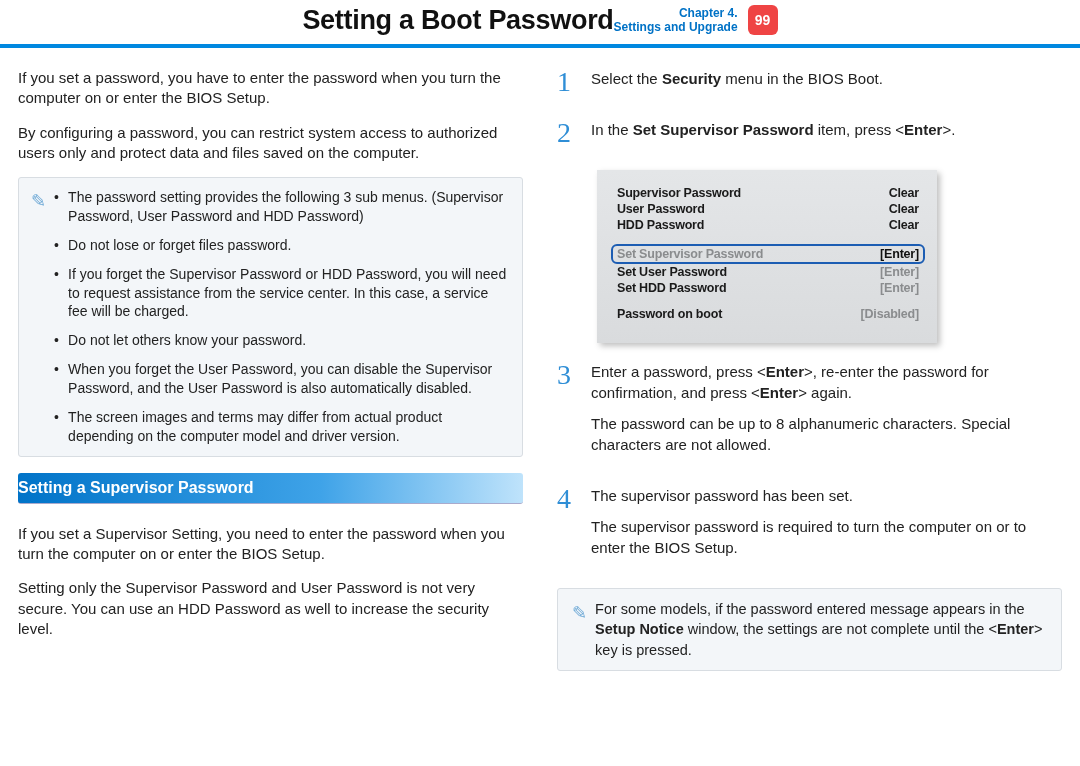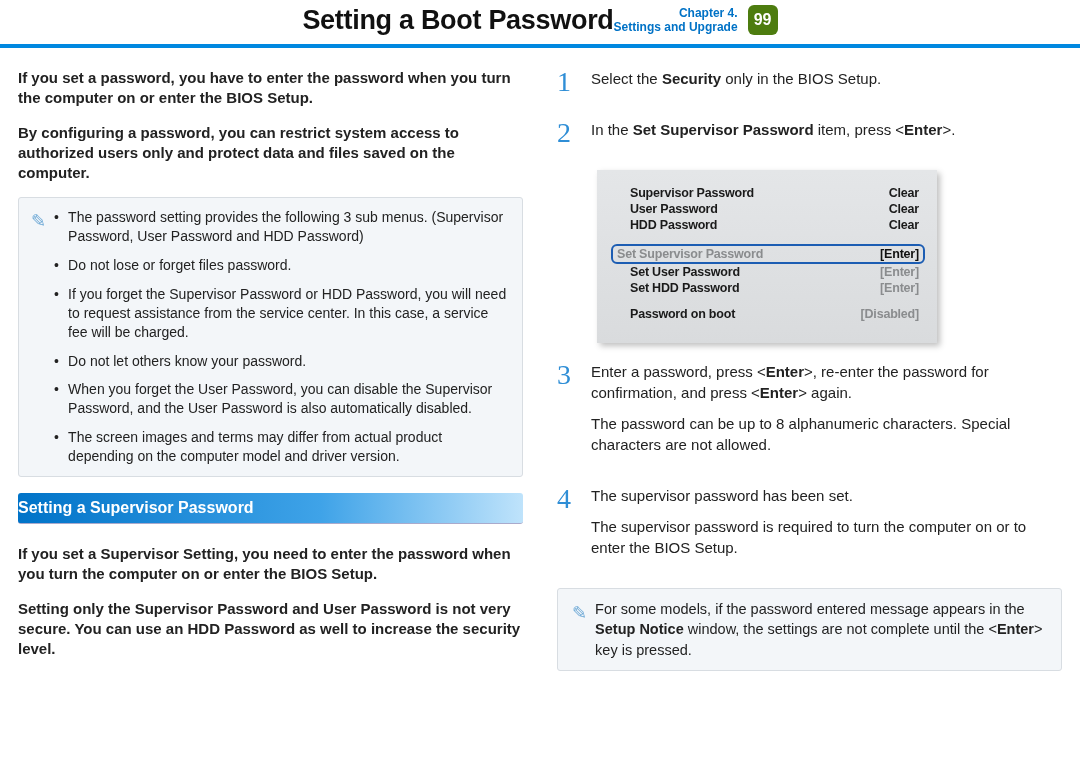--- a/index.html
+++ b/index.html
@@ -28,40 +28,40 @@
   }
   .chapter {
     text-align: right;
     color: #0072c6;
     font-weight: 700;
     font-size: 12px;
     line-height: 1.2;
     margin-right: 6px;
   }
   .pagenum {
-    background: #4d7c0f;
+    background: #ef4444;
     color: #fff;
     width: 30px;
     height: 30px;
     border-radius: 6px;
     display: flex;
     align-items: center;
     justify-content: center;
     font-weight: 600;
-    font-size: 16px;
+    font-size: 14px;
   }
   .hdr-right { display: flex; align-items: center; gap: 4px; }
 
   .content {
     display: flex;
     padding: 20px 18px 0 18px;
     gap: 34px;
   }
   .col { width: 50%; }
-  .para { line-height: 1.35; margin-bottom: 14px; color:#222; font-size:15px;font-weight:bold;}
+  .para { line-height: 1.35; margin-bottom: 14px; color:#222; font-size:15px;}
   .notebox {
     background: #f3f6f9;
     border: 1px solid #d8dde2;
     border-radius: 3px;
     padding: 10px 14px 10px 12px;
     margin-bottom: 16px;
     display:flex;
     gap:8px;
   }
   .notebox ul, .notebox .nlist { list-style: none; }
@@ -128,21 +128,21 @@
     background: linear-gradient(to bottom, #e4e6e8, #d9dbdd);
     padding: 16px 18px 20px 20px;
     box-shadow: 3px 3px 6px rgba(0,0,0,0.25);
     font-family: "Arial Narrow", "Arial", sans-serif;
     font-stretch: condensed;
     font-weight: 700;
     font-size: 12.5px;
     color: #1a1a1a;
     letter-spacing: -0.2px;
   }
-  .bios-row { display:flex; justify-content:space-between; margin-bottom:2px;margin-left:13px; }
+  .bios-row { display:flex; justify-content:space-between; margin-bottom:2px; }
   .bios-sep { height:10px; }
   .bios .muted { color:#8a8c8e; }
   .bios-sel {
     border: 2px solid #1c5db3;
     border-radius: 6px;
     padding: 1px 4px;
     margin: 0 -6px 1px -6px;
     color:#5a5c5e;
   }
   .bios-sel .enterbox{
@@ -185,21 +185,21 @@
     <p class="para">If you set a Supervisor Setting, you need to enter the password when you turn the computer on or enter the BIOS Setup.</p>
     <p class="para">Setting only the Supervisor Password and User Password is not very secure. You can use an HDD Password as well to increase the security level.</p>
   </div>
 
   <div class="col">
 
     <div class="step">
       <div class="stepnum">1</div>
       <div class="stepbody">
         <p>
-          <span>Select the </span><b>Security</b><span> only in the BIOS Setup.</span>
+          <span>Select the </span><b>Security</b><span> menu in the BIOS Boot.</span>
         </p>
       </div>
     </div>
 
     <div class="step">
       <div class="stepnum">2</div>
       <div class="stepbody">
         <p>
           <span>In the </span><b>Set Supervisor Password</b><span> item, press &lt;</span><b>Enter</b><span>&gt;.</span>
         </p>

